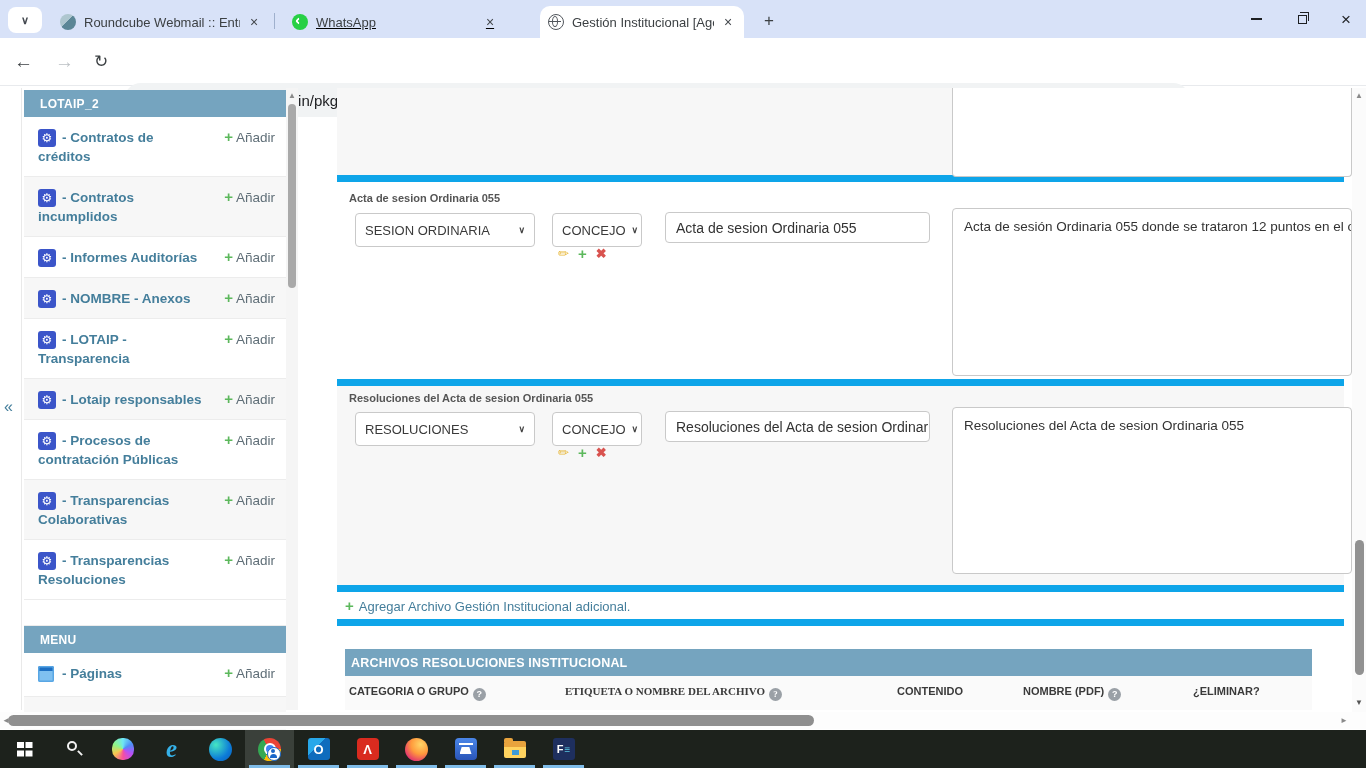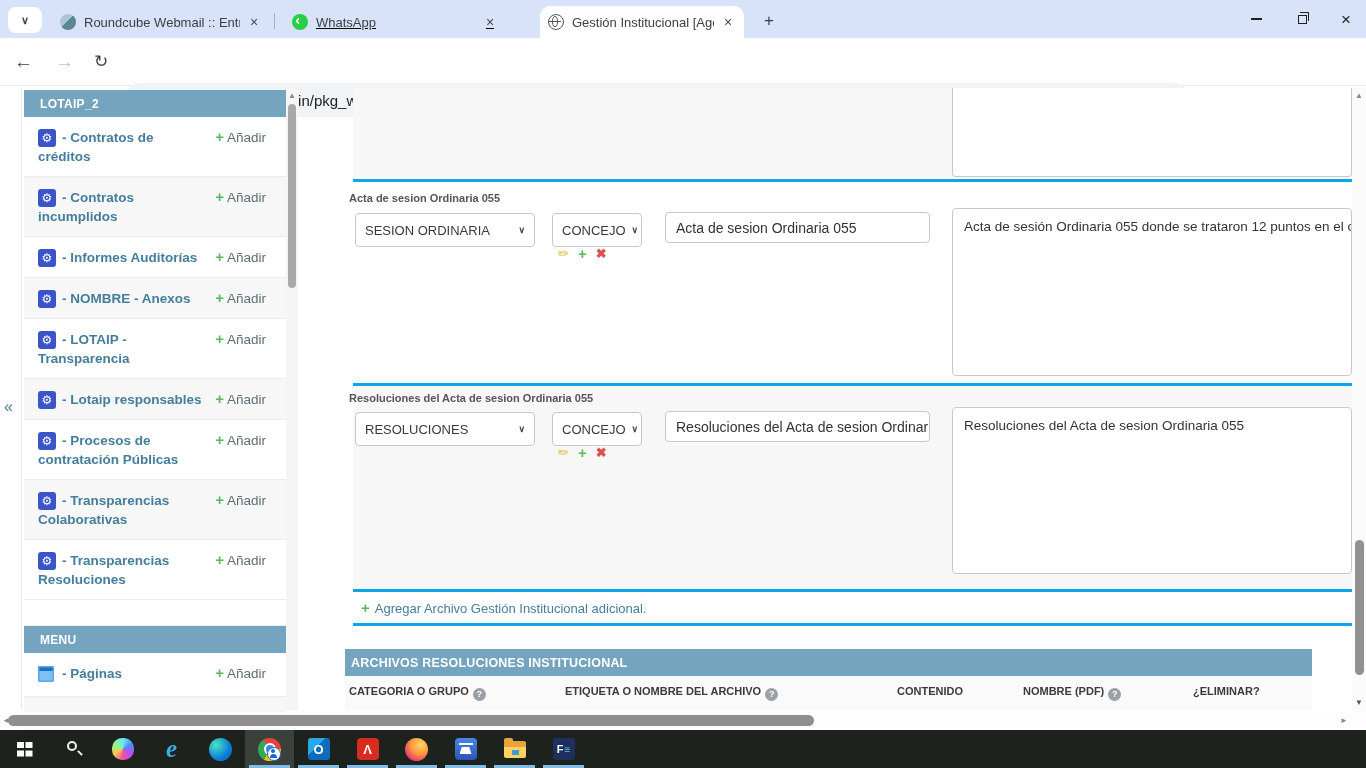--- a/index.html
+++ b/index.html
@@ -60,29 +60,29 @@
   .side-h { height:27px; background:#75a4bf; color:#fff; font-size:12px; font-weight:bold; letter-spacing:.3px;
             display:flex; align-items:center; padding:0 16px; }
   .side-item { position:relative; min-height:41px; padding:11px 80px 10px 14px; border-bottom:1px solid #ececec; background:#fff; }
   .side-item.alt { background:#f7f7f7; }
   .gear { display:inline-block; vertical-align:middle; width:18px; height:18px; background:#3b55c9; border-radius:3px;
           color:#fff; font-size:12px; line-height:18px; text-align:center; margin-right:6px; }
   .pagesicon { display:inline-block; vertical-align:middle; width:16px; height:16px; border-radius:2px; margin-right:8px;
                background:linear-gradient(#1d6fc2 0 5px,#7fc0f0 5px); box-shadow:inset 0 0 0 1.5px #58a6e4; }
   .hamb { display:inline-block; vertical-align:middle; color:#8a8a8a; font-size:19px; font-weight:bold; margin-right:8px; line-height:16px; }
   .side-label { font-size:13.5px; font-weight:bold; color:#447e9b; line-height:18px; }
-  .addlink { position:absolute; right:20px; top:11px; font-size:13.5px; color:#5f6e77; white-space:nowrap; }
+  .addlink { position:absolute; right:11px; top:11px; font-size:13.5px; color:#5f6e77; white-space:nowrap; }
   .addlink b { color:#5cb85c; font-size:15px; margin-right:3px; }
   .side-spacer { height:26px; border-bottom:1px solid #ececec; background:#fff; }
   .side-scroll { position:absolute; left:286px; top:88px; width:12px; height:622px; background:#f5f5f5; }
   .side-thumb { position:absolute; left:288px; top:104px; width:8px; height:184px; background:#a9a9a9; border-radius:4px; }
   .arr { position:absolute; color:#8a8a8a; font-size:8px; }
 
   
-  .rowbg { position:absolute; left:353px; width:1007px; border-bottom:3px solid #0ea5e9; }
+  .rowbg { position:absolute; left:337px; width:1007px; border-bottom:7px solid #0ea5e9; }
   .r1 { top:88px; height:94px; background:#f7f7f7; }
   .r2 { top:182px; height:204px; background:#fff; }
   .r3 { top:386px; height:206px; background:#f7f7f7; }
   .raddf { top:592px; height:34px; background:#fff; display:flex; align-items:center; padding-left:8px; }
   .flabel { position:absolute; font-size:11px; font-weight:bold; color:#555; }
   .selbox { position:absolute; height:30px; background:#fff; border:1px solid #c9c9c9; border-radius:4px;
             display:flex; align-items:center; justify-content:space-between; padding:16px 9px; font-size:13px; color:#3a3a3a; }
   .selbox .chev { font-size:9px; font-weight:bold; color:#444; margin-left:6px; }
   .inpbox { position:absolute; height:31px; background:#fff; border:1px solid #c9c9c9; border-radius:4px;
             display:flex; align-items:center; padding:0 10px; font-size:14px; color:#333; white-space:nowrap; overflow:hidden; }
@@ -318,21 +318,21 @@
     <span class="ic-x">✖</span>
   </div>
 
   <div class="rowbg raddf">
     <span class="addfile"><b>+</b><span>Agregar Archivo Gestión Institucional adicional.</span></span>
   </div>
 
   <div class="secbar">ARCHIVOS RESOLUCIONES INSTITUCIONAL</div>
   <div class="thead"></div>
   <span class="th" style="left:349px;"><span>CATEGORIA O GRUPO</span><span class="help">?</span></span>
-  <span class="th" style="left:565px;"><span>ETIQUETA O NOMBRE DEL ARCHIVO</span><span class="help">?</span></span>
+  <span class="th" style="left:565px;font-family:Liberation Serif, serif;"><span>ETIQUETA O NOMBRE DEL ARCHIVO</span><span class="help">?</span></span>
   <span class="th" style="left:897px;">CONTENIDO</span>
   <span class="th" style="left:1023px;"><span>NOMBRE (PDF)</span><span class="help">?</span></span>
   <span class="th" style="left:1193px;">¿ELIMINAR?</span>
 
   <div class="vscroll"></div>
   <span class="arr" style="left:1355px; top:91px;">▲</span>
   <div class="vthumb"></div>
   <span class="arr" style="left:1355px; top:698px; color:#555;">▼</span>
 
   <div class="hscroll"></div>

